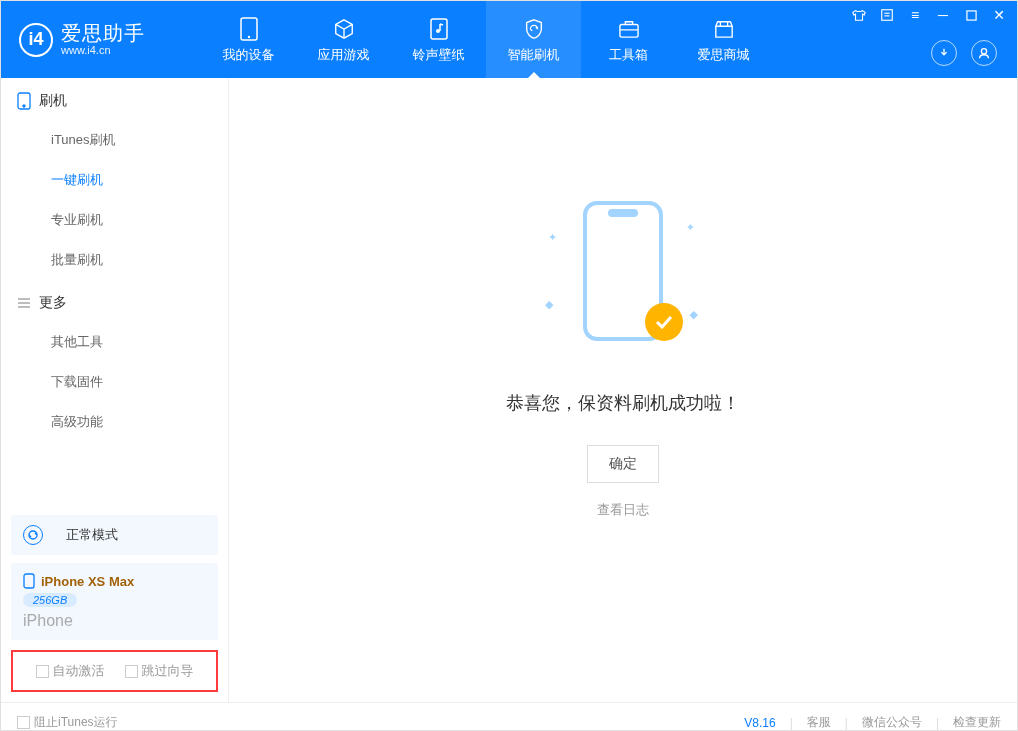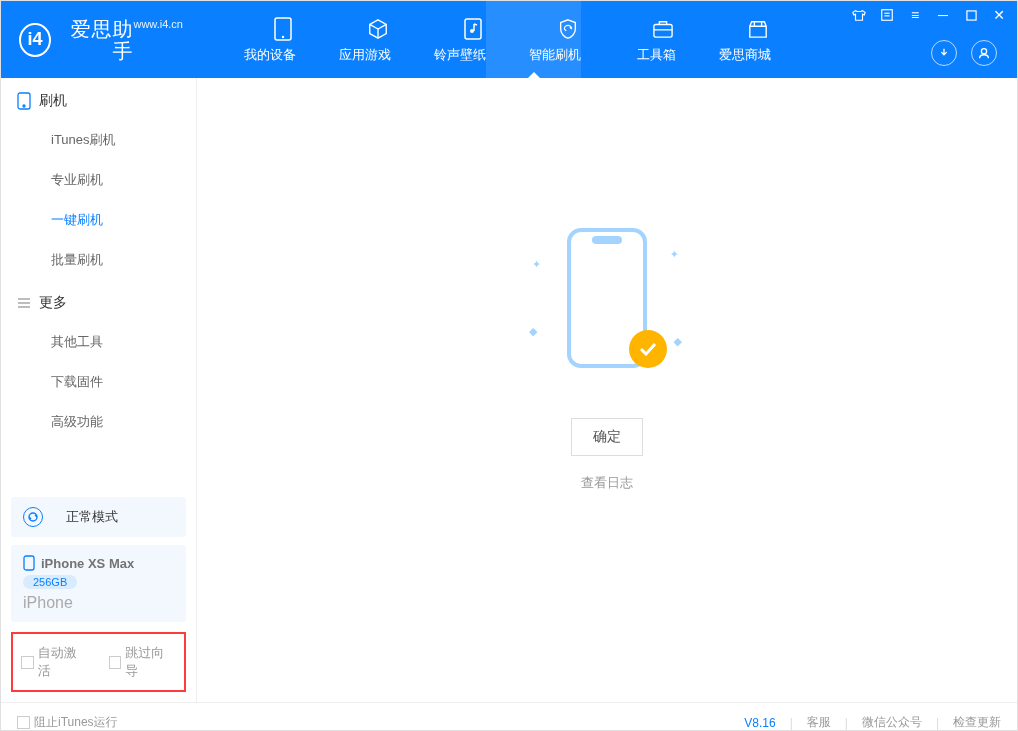--- a/index.html
+++ b/index.html
@@ -2,54 +2,54 @@
 <html><head>
 <meta charset="utf-8">
 <style>
 * { margin: 0; padding: 0; box-sizing: border-box; font-family: "Microsoft YaHei", Arial, sans-serif; }
 body { background: #fff; width: 1018px; height: 731px; overflow: hidden; border: 1px solid #e0e0e0; }
 
 
 .header { background: linear-gradient(to right, #0a7fff, #0a7fff); height: 77px; display: flex; align-items: center; color: #fff; position: relative; }
 .logo-block { display: flex; align-items: center; padding: 0 18px; width: 200px; }
 .logo-icon { width: 34px; height: 34px; border: 2px solid #fff; border-radius: 50%; display: flex; align-items: center; justify-content: center; font-weight: bold; font-size: 18px; margin-right: 8px; }
-.logo-text { display: flex; line-height: 1.1; text-align: right; }
+.logo-text { display: flex; flex-direction: column; line-height: 1.1; }
 .logo-title { font-size: 20px; font-weight: 500; letter-spacing: 1px; }
 .logo-sub { font-size: 11px; opacity: 0.9; }
 
 .tabs { display: flex; height: 100%; }
-.tab { width: 95px; display: flex; flex-direction: column; align-items: flex-end; justify-content: center; font-size: 13px; cursor: pointer; position: relative; }
+.tab { width: 95px; display: flex; flex-direction: column; align-items: center; justify-content: center; font-size: 13px; cursor: pointer; position: relative; }
 .tab.active { background: rgba(255,255,255,0.12); }
 .tab.active::after { content: ""; position: absolute; bottom: 0; left: 50%; transform: translateX(-50%); width: 0; height: 0; border-left: 6px solid transparent; border-right: 6px solid transparent; border-bottom: 6px solid #fff; }
 .tab-icon { width: 26px; height: 26px; margin-bottom: 4px; display: flex; align-items: center; justify-content: center; }
 .tab svg { fill: #fff; }
 
 .win-controls { position: absolute; top: 6px; right: 10px; display: flex; gap: 12px; }
 .wc { width: 16px; height: 16px; cursor: pointer; display: flex; align-items: center; justify-content: center; color: #fff; font-size: 14px; }
 .header-icons { position: absolute; right: 20px; bottom: 12px; display: flex; gap: 14px; }
 .hi { width: 26px; height: 26px; border: 1.5px solid rgba(255,255,255,0.7); border-radius: 50%; display: flex; align-items: center; justify-content: center; cursor: pointer; }
 .hi svg { stroke: #fff; fill: none; }
 
 
 .body { display: flex; height: 624px; }
-.sidebar { width: 196px; border-right: 1px solid #eee; display: flex; flex-direction: column; background: #fff; }
+.sidebar { width: 228px; border-right: 1px solid #eee; display: flex; flex-direction: column; background: #fff; }
 .side-group-title { display: flex; align-items: center; padding: 14px 16px 10px; font-size: 14px; color: #333; gap: 8px; }
 .side-item { padding: 11px 16px 11px 50px; font-size: 13px; color: #666; cursor: pointer; }
 .side-item.active { color: #0a7fff; }
 .sidebar-spacer { flex: 1; }
 
 .device-box { margin: 0 10px 8px; background: #f3f8ff; border-radius: 3px; padding: 10px 12px; display: flex; align-items: center; gap: 23px; font-size: 13px; color: #333; }
 .dev-icon-circ { width: 20px; height: 20px; border-radius: 50%; border: 1.5px solid #0a7fff; display: flex; align-items: center; justify-content: center; }
 
 .device-info { margin: 0 10px 10px; background: #f3f8ff; border-radius: 3px; padding: 10px 12px; }
-.dev-name { font-size: 13px; font-weight: 600; color: #737373; display: flex; align-items: center; gap: 6px; }
-.dev-tag { display: inline-block; background: #d9ecff; color: #0a7fff; border-radius: 10px; padding: 1px 10px; font-size: 11px; margin-top: 4px; }
+.dev-name { font-size: 13px; font-weight: 600; color: #a16207; display: flex; align-items: center; gap: 6px; }
+.dev-tag { display: inline-block; background: #d9ecff; color: #0a7fff; border-radius: 10px; padding: 1px 10px; font-size: 11px; margin-top: 4px; font-style: italic; }
 .dev-model { font-size: 16px; color: #aaa; margin-top: 4px; }
 
-.opt-row { border: 2px solid #ff3b3b; margin: 0 10px 10px; padding: 10px 8px; display: flex; gap: 20px; font-size: 13px; color: #999; }
+.opt-row { border: 2px solid #ff3b3b; margin: 0 10px 10px; padding: 10px 8px; display: flex; gap: 20px; font-size: 13px; color: #999; justify-content: center; }
 .chk { display: flex; align-items: center; gap: 4px; cursor: pointer; }
 .chk-box { width: 13px; height: 13px; border: 1px solid #ccc; background: #fff; }
 
 
 .main { flex: 1; display: flex; flex-direction: column; align-items: center; justify-content: center; padding-bottom:60px; }
 .illus { width: 160px; height: 160px; position: relative; margin-bottom: 30px; }
 .phone { width: 80px; height: 140px; border: 4px solid #a3d4ff; border-radius: 14px; margin: 0 auto; position: relative; background: #fff; }
 .phone::before { content: ""; position: absolute; top: 4px; left: 50%; transform: translateX(-50%); width: 30px; height: 8px; background: #a3d4ff; border-radius: 4px; }
 .check-badge { position: absolute; right: 20px; bottom: 20px; width: 38px; height: 38px; background: #ffb400; border-radius: 50%; display: flex; align-items: center; justify-content: center; }
 .check-badge svg { stroke: #fff; stroke-width: 3; fill: none; }
@@ -175,22 +175,22 @@
 <div class="body">
   <div class="sidebar">
     <div class="side-group-title">
       <svg width="14" height="18" viewBox="0 0 14 18" fill="none" stroke="#0a7fff" stroke-width="1.3">
           <rect x="1" y="1" width="12" height="16" rx="2"></rect>
           <circle cx="7" cy="14" r="1" fill="#0a7fff"></circle>
         </svg>
       <span>刷机</span>
     </div>
     <div class="side-item">iTunes刷机</div>
+    <div class="side-item active">一键刷机</div>
     <div class="side-item">专业刷机</div>
-    <div class="side-item active">一键刷机</div>
     <div class="side-item">批量刷机</div>
 
     <div class="side-group-title">
       <svg width="14" height="12" viewBox="0 0 14 12" stroke="#999" stroke-width="1.3">
           <line x1="1" y1="2" x2="13" y2="2"></line>
           <line x1="1" y1="6" x2="13" y2="6"></line>
           <line x1="1" y1="10" x2="13" y2="10"></line>
         </svg>
       <span>更多</span>
     </div>
@@ -238,20 +238,21 @@
       <div class="check-badge">
           <svg width="18" height="14" viewBox="0 0 18 14">
             <path d="M2 7 L7 12 L16 2"></path>
           </svg>
         </div>
       <div class="sparkle s1">✦</div>
       <div class="sparkle s2">✦</div>
       <div class="sparkle s3">◆</div>
       <div class="sparkle s4">◆</div>
     </div>
+    <div class="success-msg">恭喜您，保资料刷机成功啦！</div>
     <button class="ok-btn">确定</button>
     <a class="log-link">查看日志</a>
   </div>
 </div>
 
 <div class="footer">
   <label class="chk">
     <span class="chk-box"></span>
     <span>阻止iTunes运行</span>
   </label>

